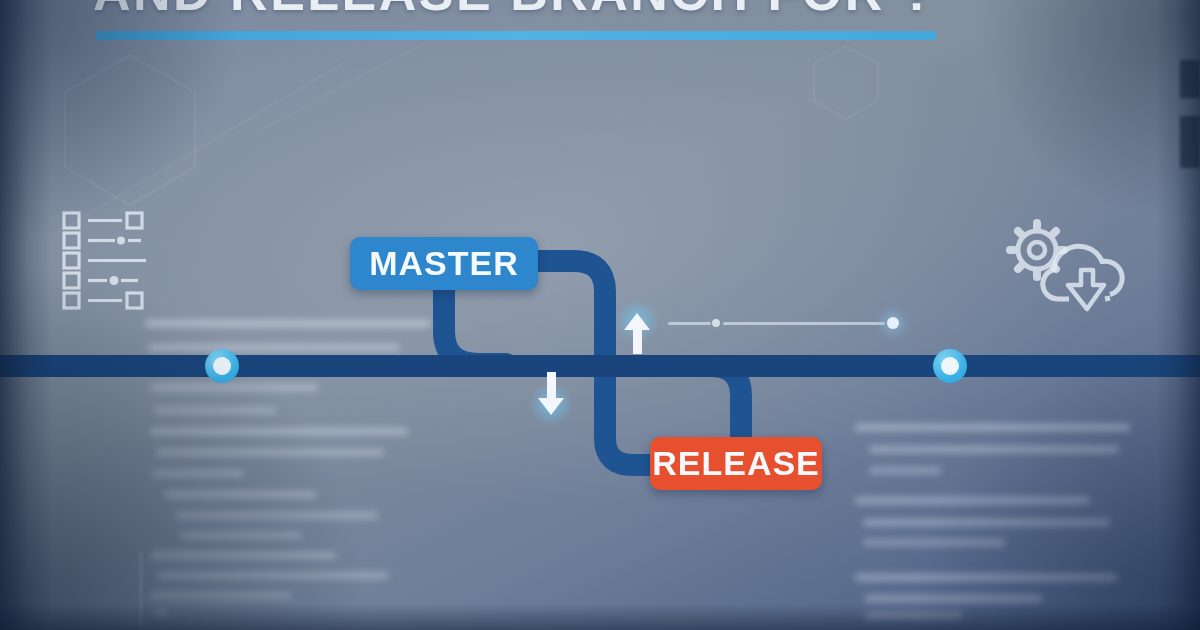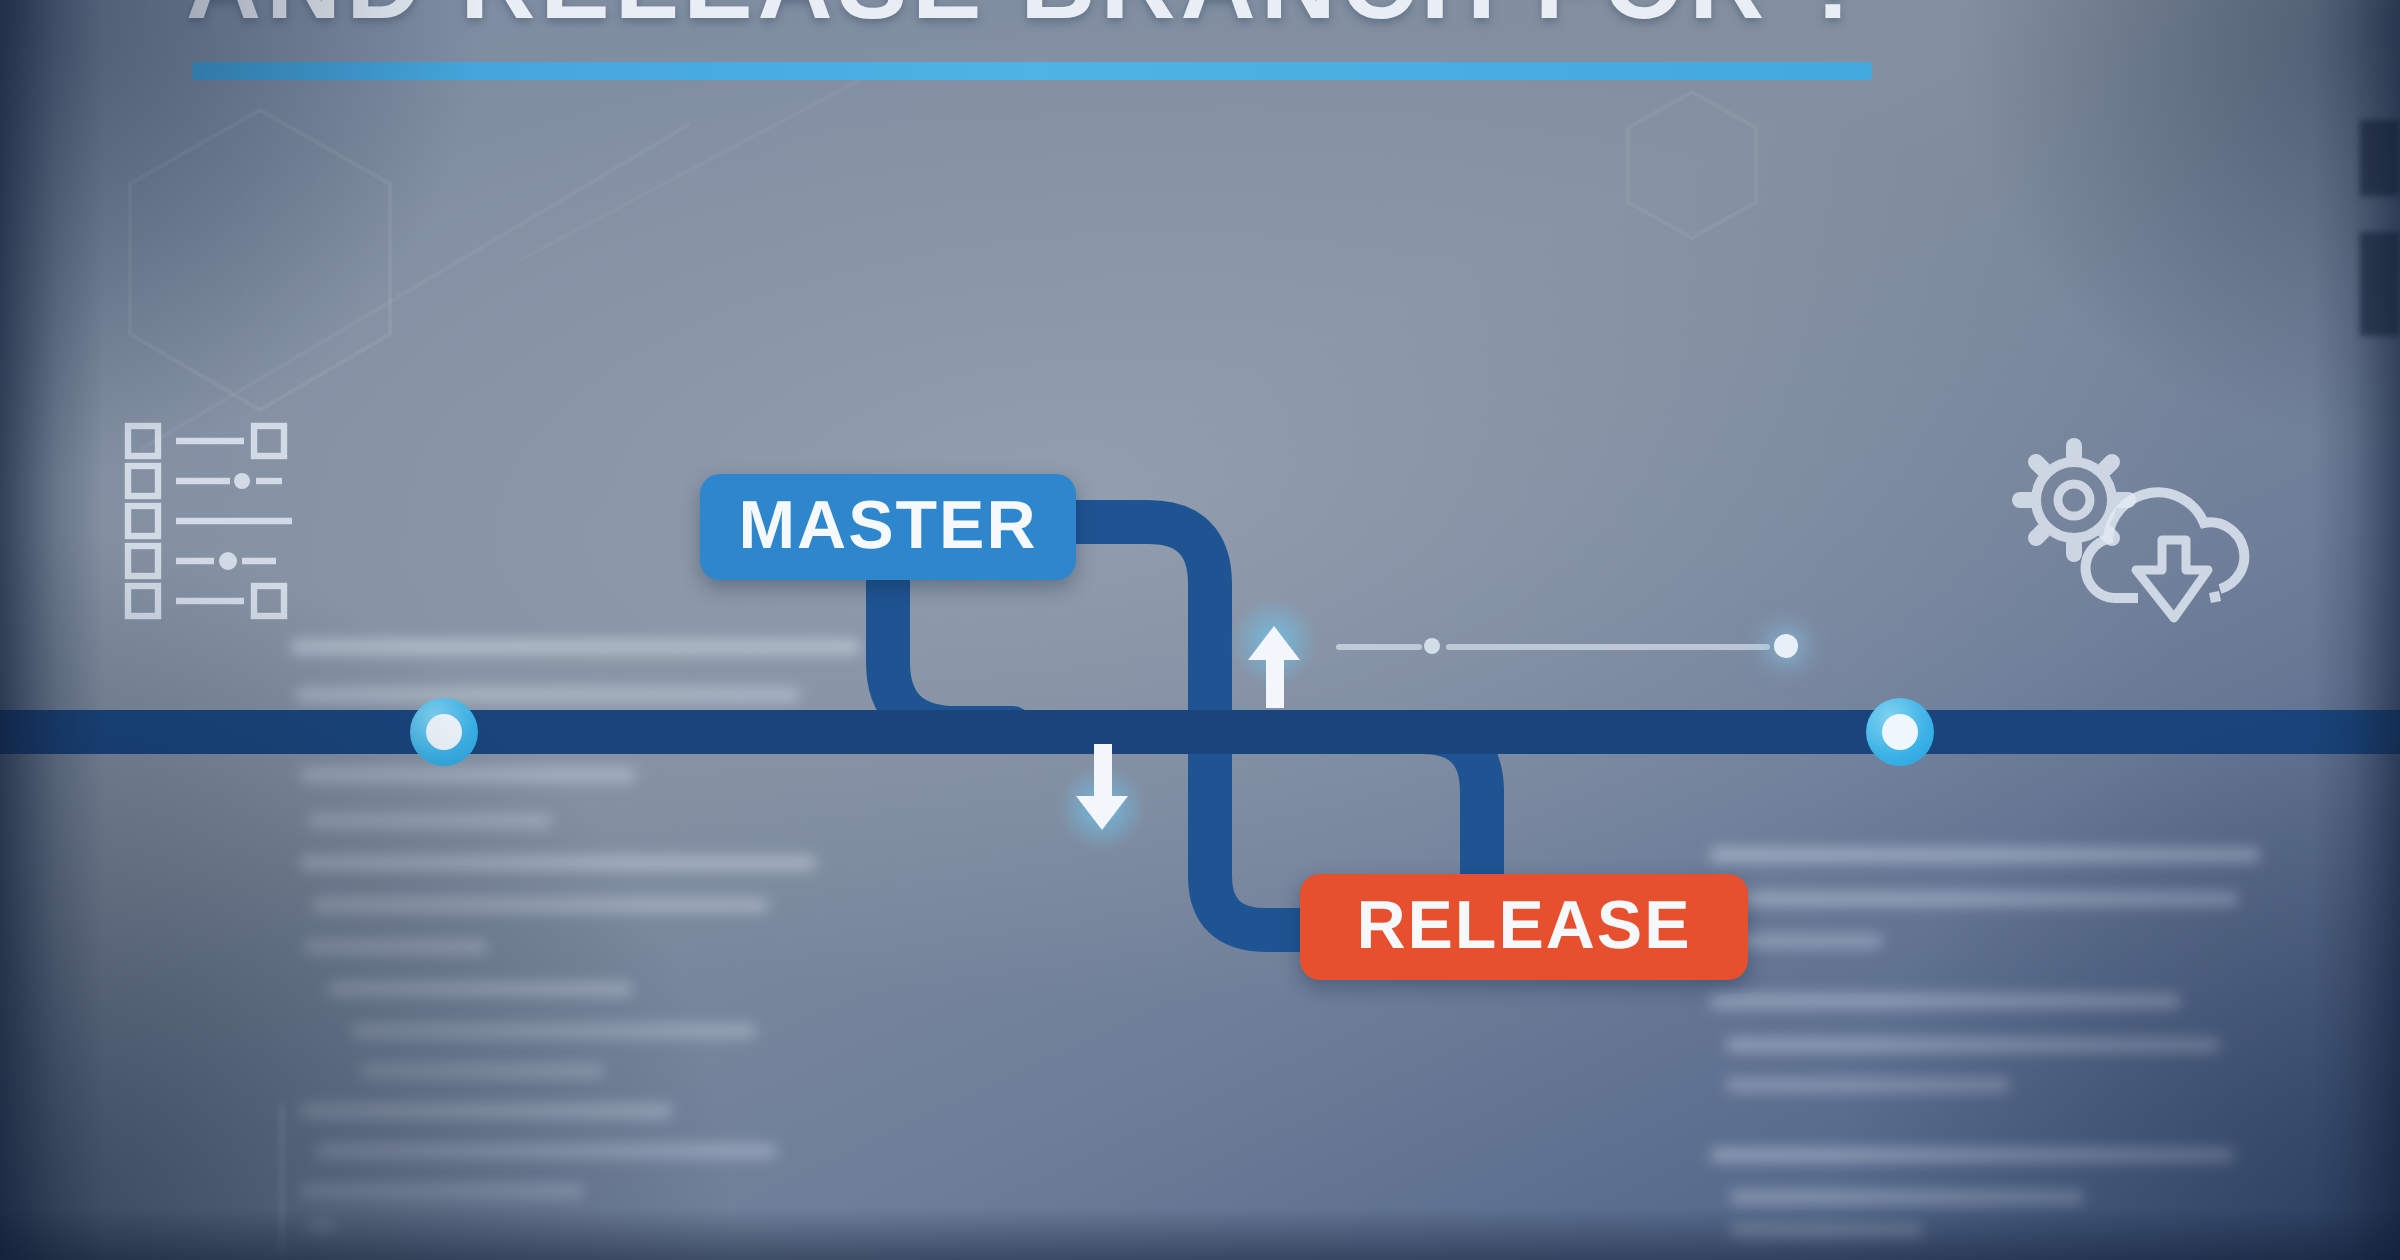--- a/index.html
+++ b/index.html
@@ -47,21 +47,21 @@
     background:linear-gradient(90deg,#3f9fd6,#4fb3e6 50%,#43a8dc);}
   
   #branch-svg{left:0;top:0;z-index:5;}
   #timeline{left:0;top:355px;width:1200px;height:22px;background:#19457c;z-index:6;}
   .badge{
     z-index:10;display:flex;align-items:center;justify-content:center;
     border-radius:10px;color:#f6f9fc;font-weight:bold;font-size:34px;letter-spacing:1px;
     box-shadow:0 4px 10px rgba(18,38,68,.35);
   }
   #master-badge{left:350px;top:237px;width:188px;height:53px;background:#2e86cd;}
-  #release-badge{left:650px;top:437px;width:224px;height:53px;background:#e6502e;}
+  #release-badge{left:650px;top:437px;width:172px;height:53px;background:#e6502e;}
   .node{z-index:12;width:34px;height:34px;border-radius:50%;
     background:radial-gradient(circle at 35% 28%, #7fd2f0, #39b0e6 62%, #2ba2da);}
   .node .dot{position:absolute;left:8px;top:8px;width:18px;height:18px;border-radius:50%;background:#eef7fd;}
   #node-left{left:205px;top:349px;}
   #node-right{left:933px;top:349px;}
   .glow{z-index:13;width:44px;height:44px;border-radius:50%;
     background:radial-gradient(circle, rgba(110,200,240,.75), rgba(110,200,240,0) 70%);}
   #glow-up{left:615px;top:299px;}
   #glow-down{left:529px;top:382px;}
   .arrow{z-index:14;width:26px;}

